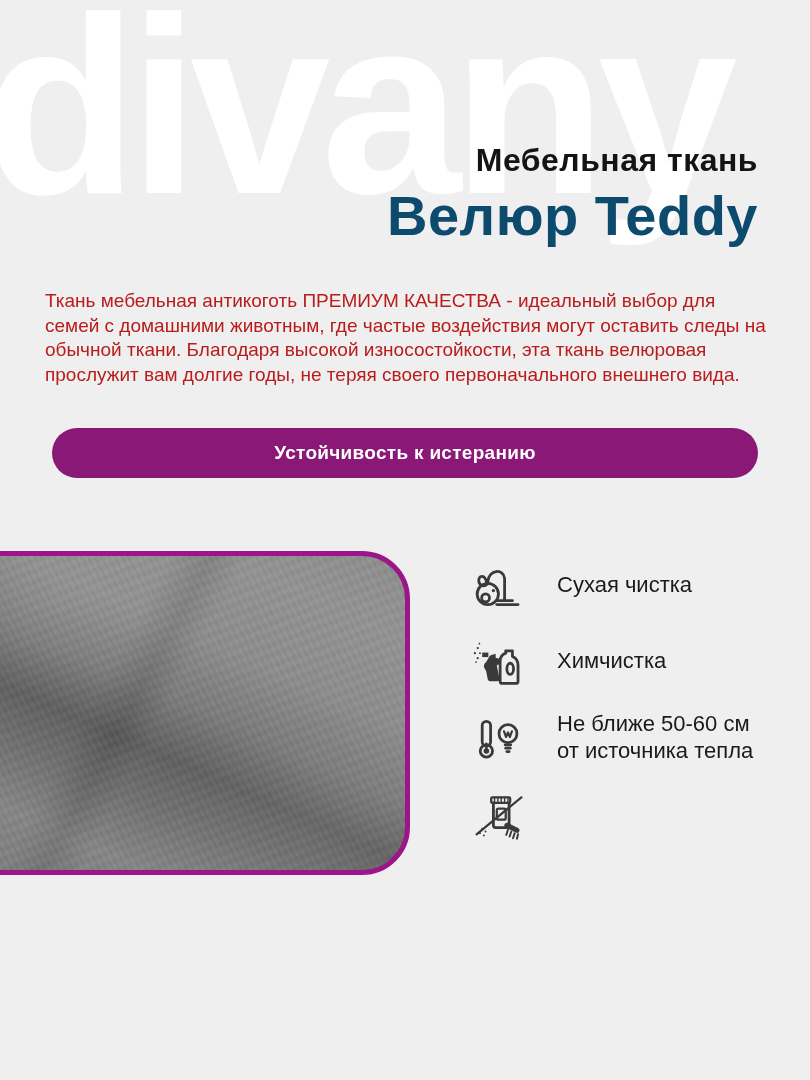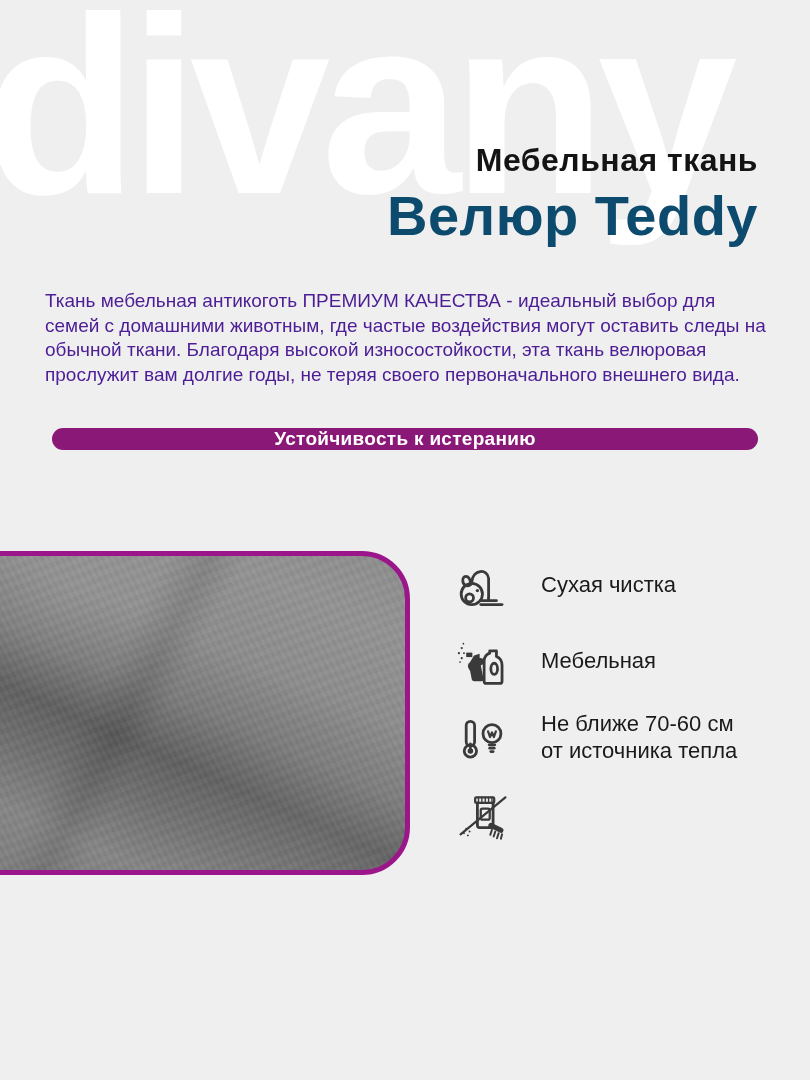--- a/index.html
+++ b/index.html
@@ -55,27 +55,27 @@
     margin-left:40px;
   }
   
   .description{
     position:absolute;
     top:289px;left:45px;
     width:722px;
     font-size:19px;
     line-height:1.3;
     font-weight:500;
-    color:#4c1d95;
+    color:#b91c1c;
   }
   
   .badges{
     position:absolute;
     top:428px;left:52px;right:52px;
-    display:flex;gap:0;flex-direction:column;
+    display:flex;gap:0;
   }
   .badge{
     flex:1;
     height:50px;
     border-radius:26px;
     background:var(--accent);
     color:#fff;
     display:flex;align-items:center;justify-content:center;
     font-size:19px;
     font-weight:600;
@@ -110,21 +110,21 @@
   .fabric::after{ 
     content:"";
     position:absolute;inset:0;
     background:
       repeating-linear-gradient(63deg, rgba(255,255,255,.025) 0 3px, rgba(0,0,0,.025) 3px 6px),
       repeating-linear-gradient(-20deg, rgba(255,255,255,.02) 0 5px, rgba(0,0,0,.02) 5px 10px);
   }
   
   .care{
     position:absolute;
-    top:556px;left:455px;
+    top:556px;left:471px;
     width:340px;
     list-style:none;
     display:flex;flex-direction:column;gap:18px;
   }
   .care-row{
     display:flex;align-items:center;gap:30px;
     min-height:58px;
   }
   .care-icon{
     width:56px;height:56px;flex:none;
@@ -188,38 +188,38 @@
           <g fill="currentColor" stroke="none">
             <circle cx="12" cy="27" r="2"></circle>
             <circle cx="7" cy="36" r="2"></circle>
             <circle cx="12" cy="45" r="2"></circle>
             <circle cx="16" cy="36" r="1.7"></circle>
             <circle cx="9" cy="52" r="1.5"></circle>
             <circle cx="15" cy="19" r="1.5"></circle>
           </g>
         </svg>
       </span>
-      <span class="care-label">Мебельная</span>
+      <span class="care-label">Химчистка</span>
     </li>
 
     <li class="care-row">
       <span class="care-icon">
         <svg viewBox="0 0 100 100" fill="none" stroke="currentColor" stroke-width="5" stroke-linecap="round" stroke-linejoin="round">
           <rect x="20" y="22" width="15" height="44" rx="7.5"></rect>
           <circle cx="27.5" cy="75" r="11"></circle>
           <circle cx="27.5" cy="75" r="5" fill="currentColor" stroke="none"></circle>
           <path d="M27.5 62 V72" stroke-width="4.5"></path>
           <circle cx="66" cy="44" r="16"></circle>
           <path d="M59 40 l3.5 10 3.5 -8 3.5 8 3.5 -10" stroke-width="4"></path>
           <path d="M61 64 h10"></path>
           <path d="M62 70 h8"></path>
           <path d="M64 76 h4"></path>
         </svg>
       </span>
-      <span class="care-label">Не ближе 70-60 см
+      <span class="care-label">Не ближе 50-60 см
 от источника тепла</span>
     </li>
 
     <li class="care-row">
       <span class="care-icon">
         <svg viewBox="0 0 100 100" fill="none" stroke="currentColor" stroke-width="5" stroke-linecap="round" stroke-linejoin="round">
           <rect x="36" y="22" width="34" height="10" rx="2" stroke-width="4"></rect>
           <path d="M42 22 v10 M48 22 v10 M54 22 v10 M60 22 v10 M66 22 v10" stroke-width="2.5"></path>
           <path d="M40 32 v40 q0 4 4 4 h20 q4 0 4 -4 v-40"></path>
           <rect x="46" y="42" width="16" height="20" rx="3" stroke-width="4"></rect>

